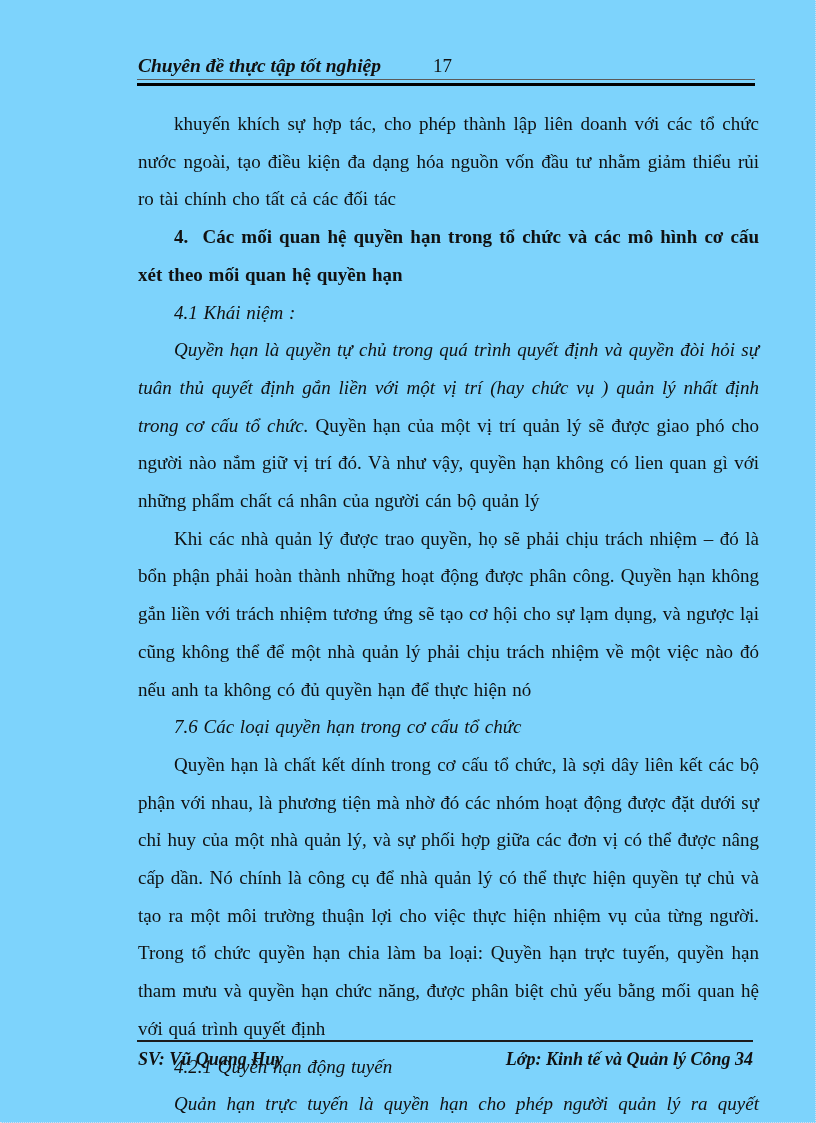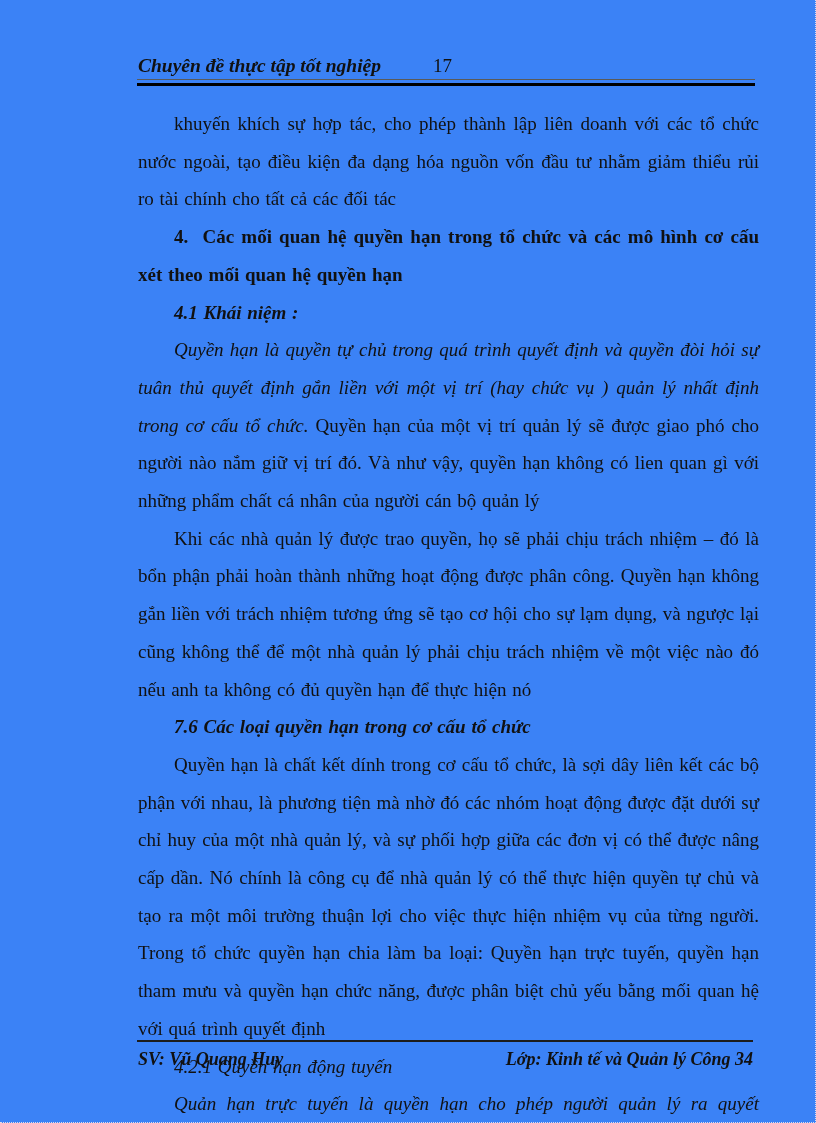--- a/index.html
+++ b/index.html
@@ -4,21 +4,21 @@
 <style>
   html, body {
     margin: 0;
     padding: 0;
     background: #ffffff;
   }
   .page {
     position: relative;
     width: 816px;
     height: 1123px;
-    background: #3b82f6;
+    background: #7dd3fc;
     font-family: "Liberation Serif", "DejaVu Serif", serif;
     color: #111111;
     overflow: hidden;
     box-sizing: border-box;
     border-right: 1px dotted #e0dcea;
     border-bottom: 1px dotted #e0dcea;
   }
   
   .header {
     position: absolute;
@@ -61,21 +61,21 @@
     text-align: justify;
     text-indent: 36px;
     word-spacing: 1px;
   }
   .para.justify-last {
     text-align-last: justify;
   }
   .seg-regular  { font-style: normal;  font-weight: normal; }
   .seg-bold     { font-style: normal;  font-weight: bold; }
   .seg-italic   { font-style: italic;  font-weight: normal; }
-  .seg-bold-italic { font-style: italic; font-weight: bold; }
+  .seg-bold-italic { font-style: italic; font-weight: normal; }
   
   .footer-rule {
     position: absolute;
     top: 1040px;
     left: 137px;
     right: 62px;
     height: 0;
     border-top: 2px solid #1c1c1c;
   }
   .footer {

